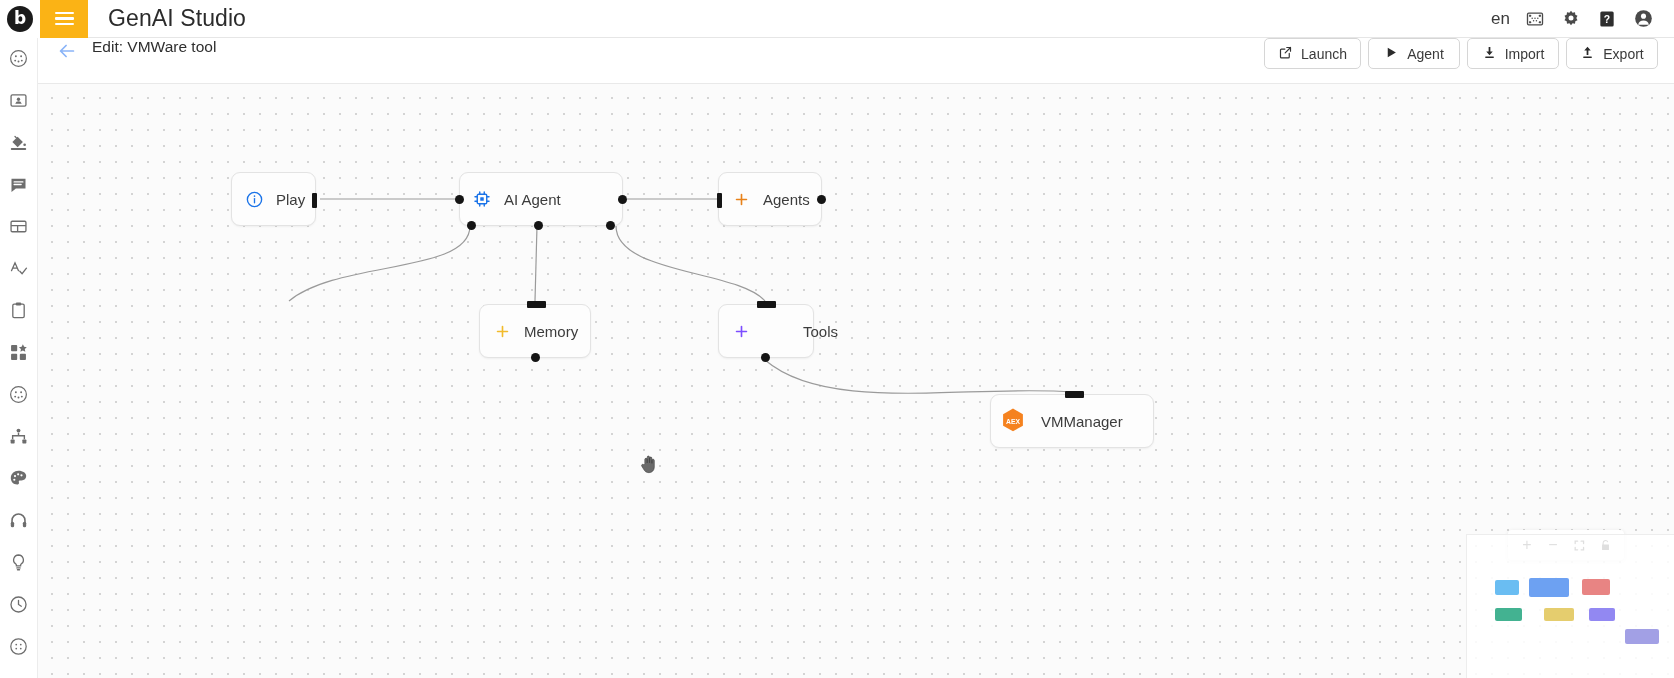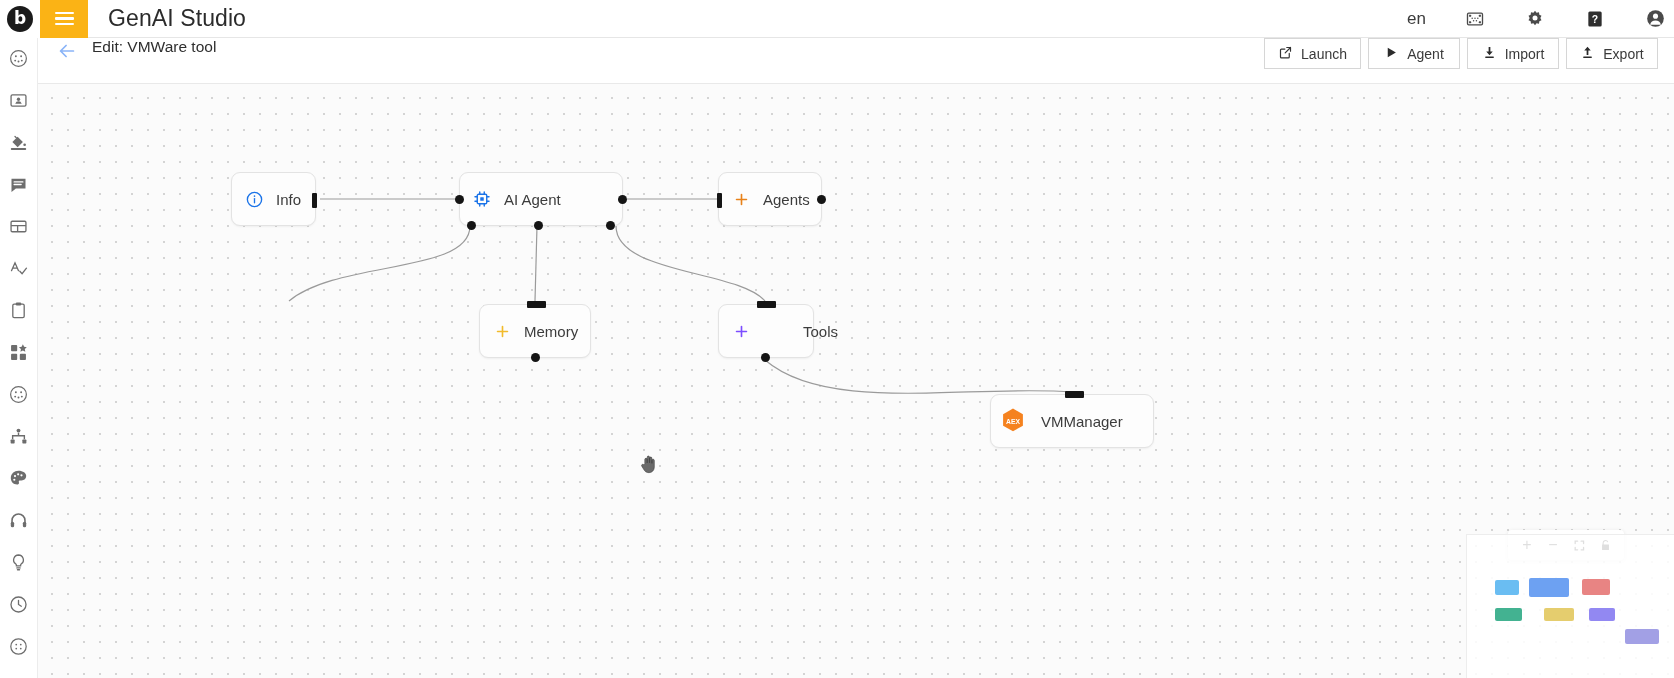--- a/index.html
+++ b/index.html
@@ -34,21 +34,21 @@
   .hamburger {
     width: 48px; height: 38px; background: #fbb315;
     display: flex; flex-direction: column; align-items: center; justify-content: center; gap: 3px;
     cursor: pointer;
   }
   .hamburger i { display: block; width: 19px; height: 2.5px; background: #ffffff; border-radius: 1px; }
   .app-title {
     margin-left: 20px; font-size: 23px; color: #2b2b2b; letter-spacing: .1px;
   }
   .topbar-right {
-    margin-left: auto; display: flex; align-items: center; gap: 38px; padding-right: 8px;
+    margin-left: auto; display: flex; align-items: center; gap: 14px; padding-right: 20px;
   }
   .lang-chip { font-size: 17px; color: #3b3b3b; cursor: pointer; }
   .ticon { width: 22px; height: 22px; display: flex; align-items: center; justify-content: center; cursor: pointer; color: #4a4a4a; }
 
   
   .rail {
     position: absolute; top: 38px; left: 0; width: 38px; height: 640px;
     background: #ffffff; border-right: 1px solid #ececec;
     display: flex; flex-direction: column; align-items: center;
     padding-top: 8px; gap: 18px;
@@ -62,21 +62,21 @@
   .editbar {
     position: absolute; top: 38px; left: 38px; width: 1636px; height: 46px;
     background: #ffffff; border-bottom: 1px solid #e9e9e9;
     display: flex; align-items: flex-start; padding: 0 16px;
   }
   .back-arrow { color: #8ab4f8; width: 26px; height: 26px; display: flex; align-items: center; justify-content: center; cursor: pointer; }
   .edit-title { margin-left: 12px; font-size: 15.5px; color: #2f2f2f; }
   .editbar-actions { margin-left: auto; display: flex; gap: 7px; }
   .tbtn {
     height: 31px; min-width: 92px; padding: 0 13px;
-    border: 1px solid #d6d6d6; border-radius: 0; background: #fff;
+    border: 1px solid #d6d6d6; border-radius: 5px; background: #fff;
     display: flex; align-items: center; justify-content: center; gap: 8px;
     font-size: 14px; color: #3a3a3a; cursor: pointer;
   }
   .tbtn svg { flex: 0 0 auto; }
 
   
   .canvas {
     position: absolute; top: 84px; left: 38px; width: 1636px; height: 594px;
     background-color: #fbfbfb;
     background-image: radial-gradient(#d4d4d4 1px, transparent 1.1px);
@@ -381,21 +381,21 @@
     </svg>
 
     <div class="node" style="left:193px; top:88px; width:85px; height:54px;">
       <div class="nicon">
         <svg width="19" height="19" viewBox="0 0 24 24" fill="none" stroke="#1a73e8" stroke-width="1.7">
           <circle cx="12" cy="12" r="9"></circle>
           <path d="M12 10.8v5.4" stroke-linecap="round"></path>
           <circle cx="12" cy="7.8" r="1.05" fill="#1a73e8" stroke="none"></circle>
         </svg>
       </div>
-      <div class="nlabel">Info</div>
+      <div class="nlabel">Play</div>
       <div class="port bar-v" style="right:-2px; top:20px;"></div>
     </div>
 
     <div class="node" style="left:421px; top:88px; width:164px; height:54px;align-items:center;">
       <div class="nicon">
         <svg width="20" height="20" viewBox="0 0 24 24" fill="none" stroke="#1a73e8" stroke-width="1.7">
           <rect x="6.3" y="6.3" width="11.4" height="11.4" rx="1.6"></rect>
           <rect x="9.9" y="9.9" width="4.2" height="4.2" rx=".7" fill="#1a73e8" stroke="none"></rect>
           <path d="M9.3 6.3V3.6M14.7 6.3V3.6M9.3 17.7v2.7M14.7 17.7v2.7M6.3 9.3H3.6M6.3 14.7H3.6M17.7 9.3h2.7M17.7 14.7h2.7" stroke-linecap="round"></path>
         </svg>

